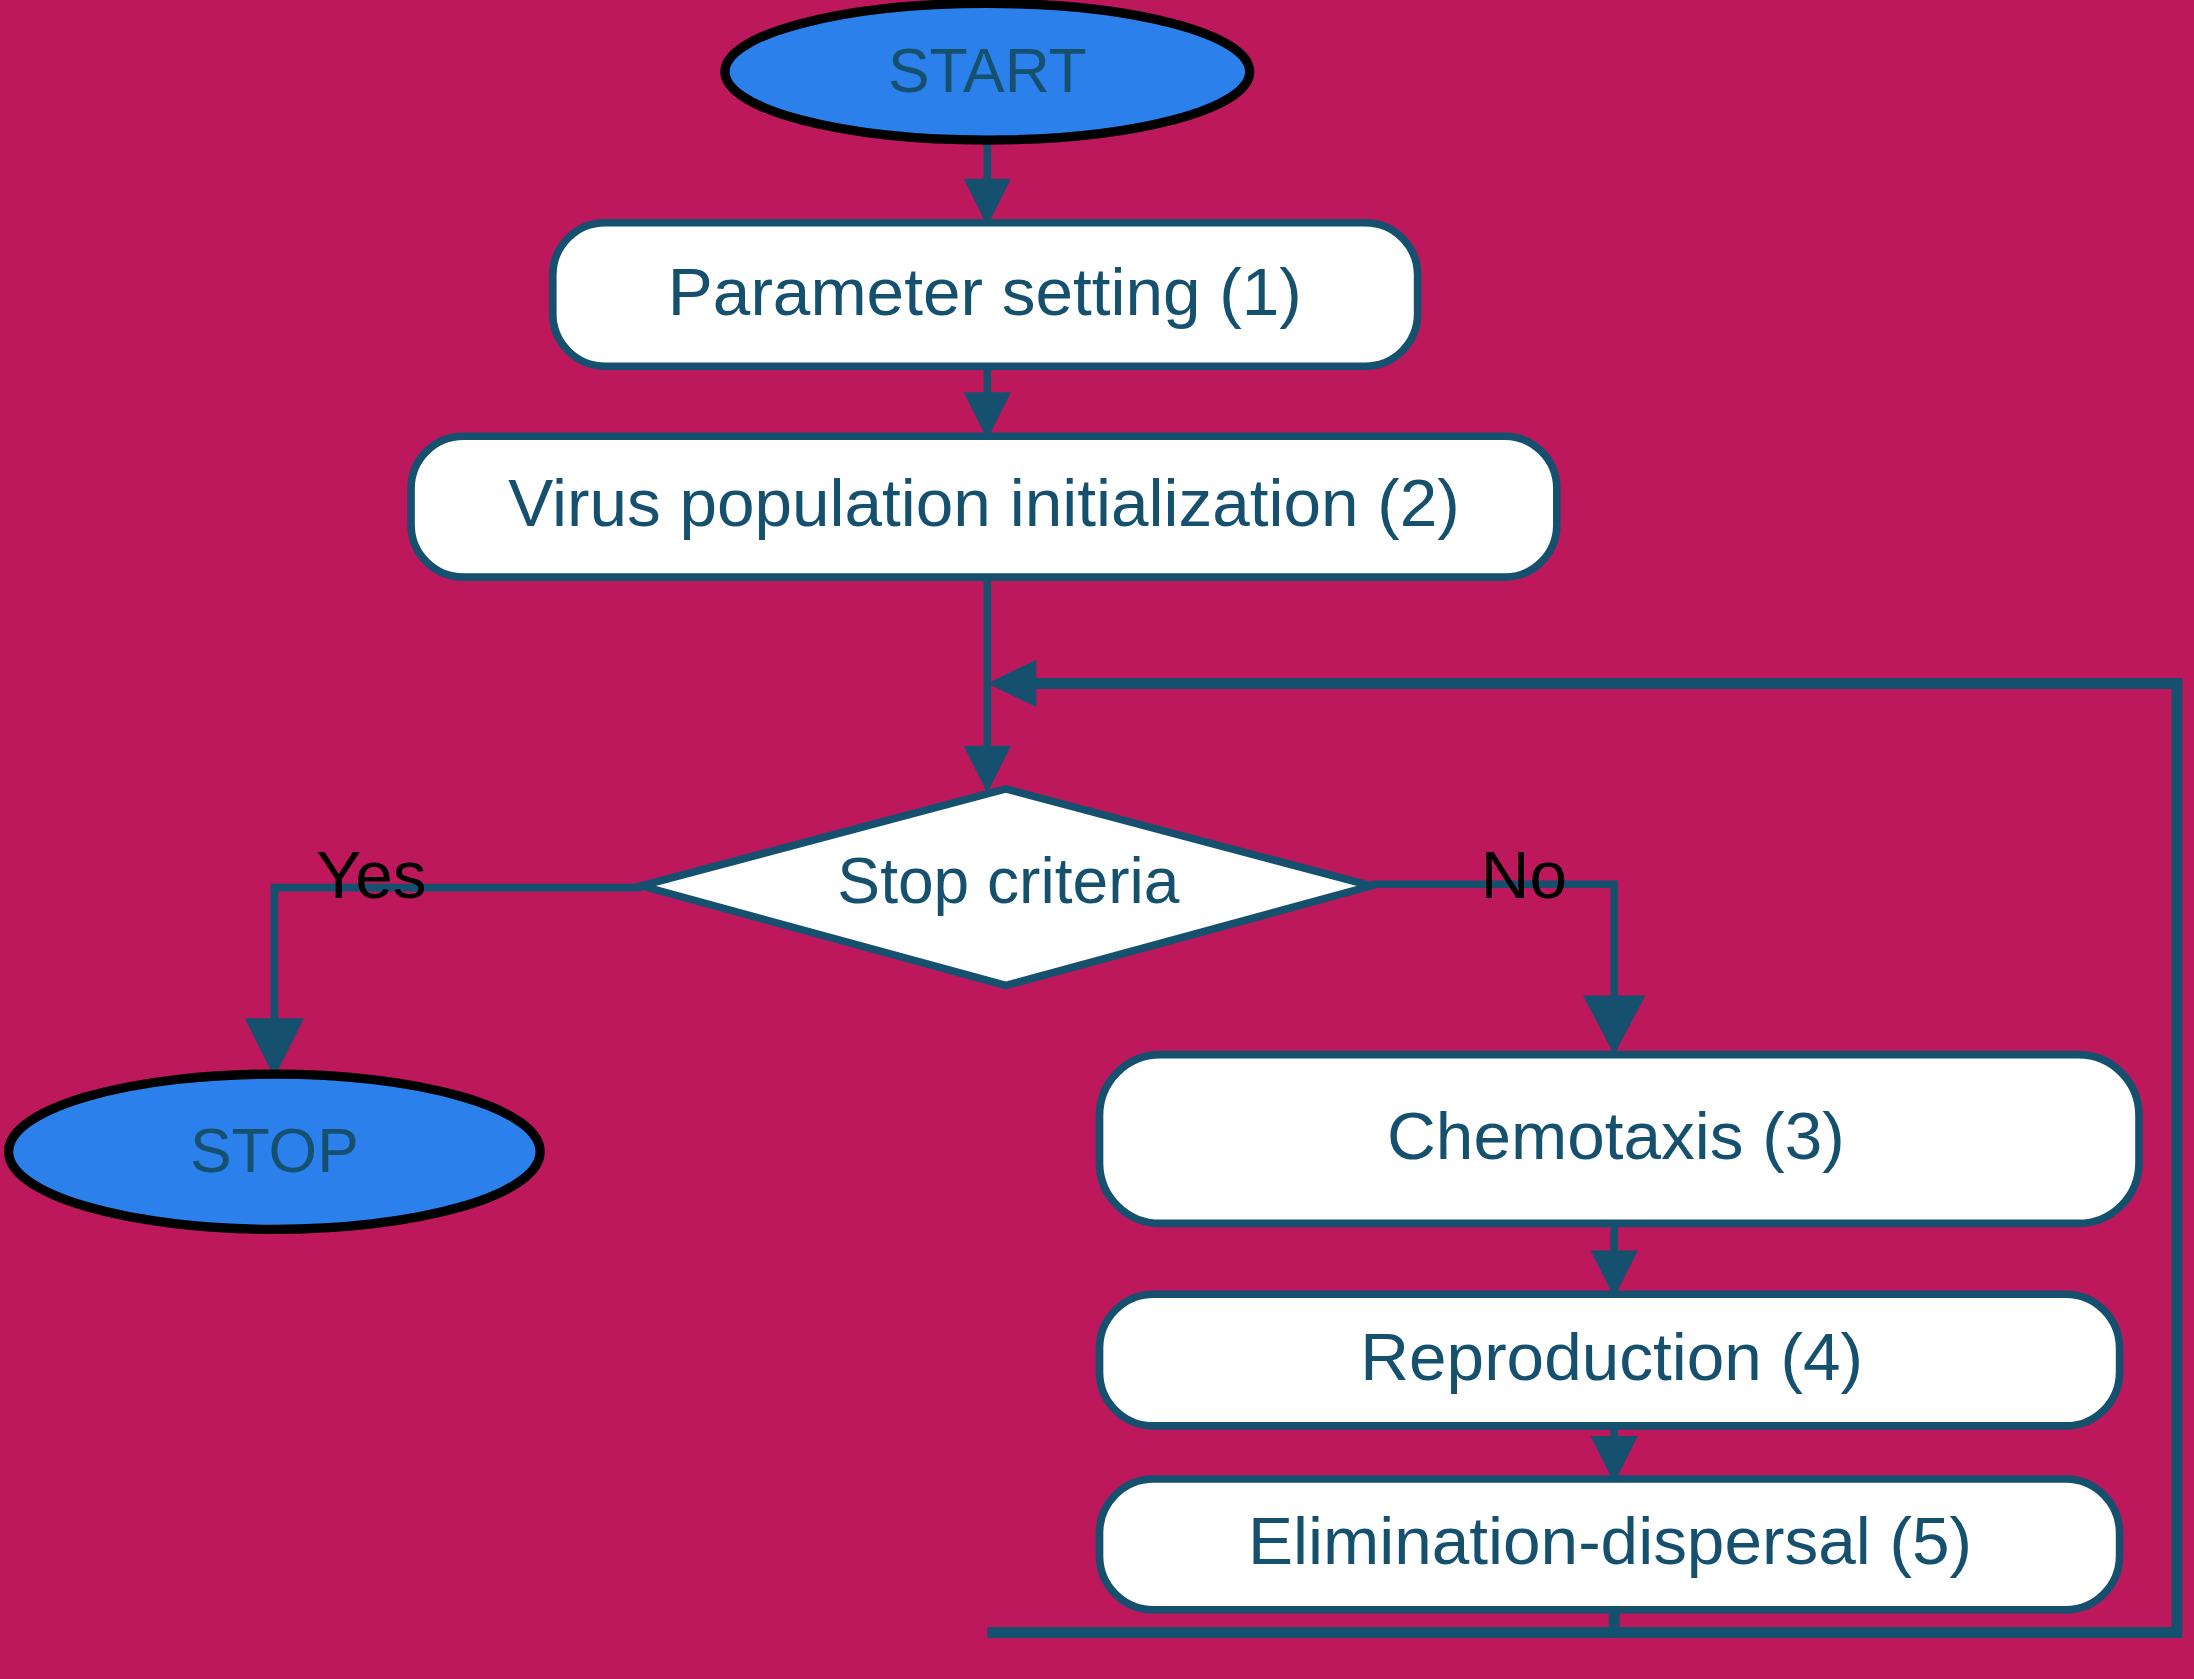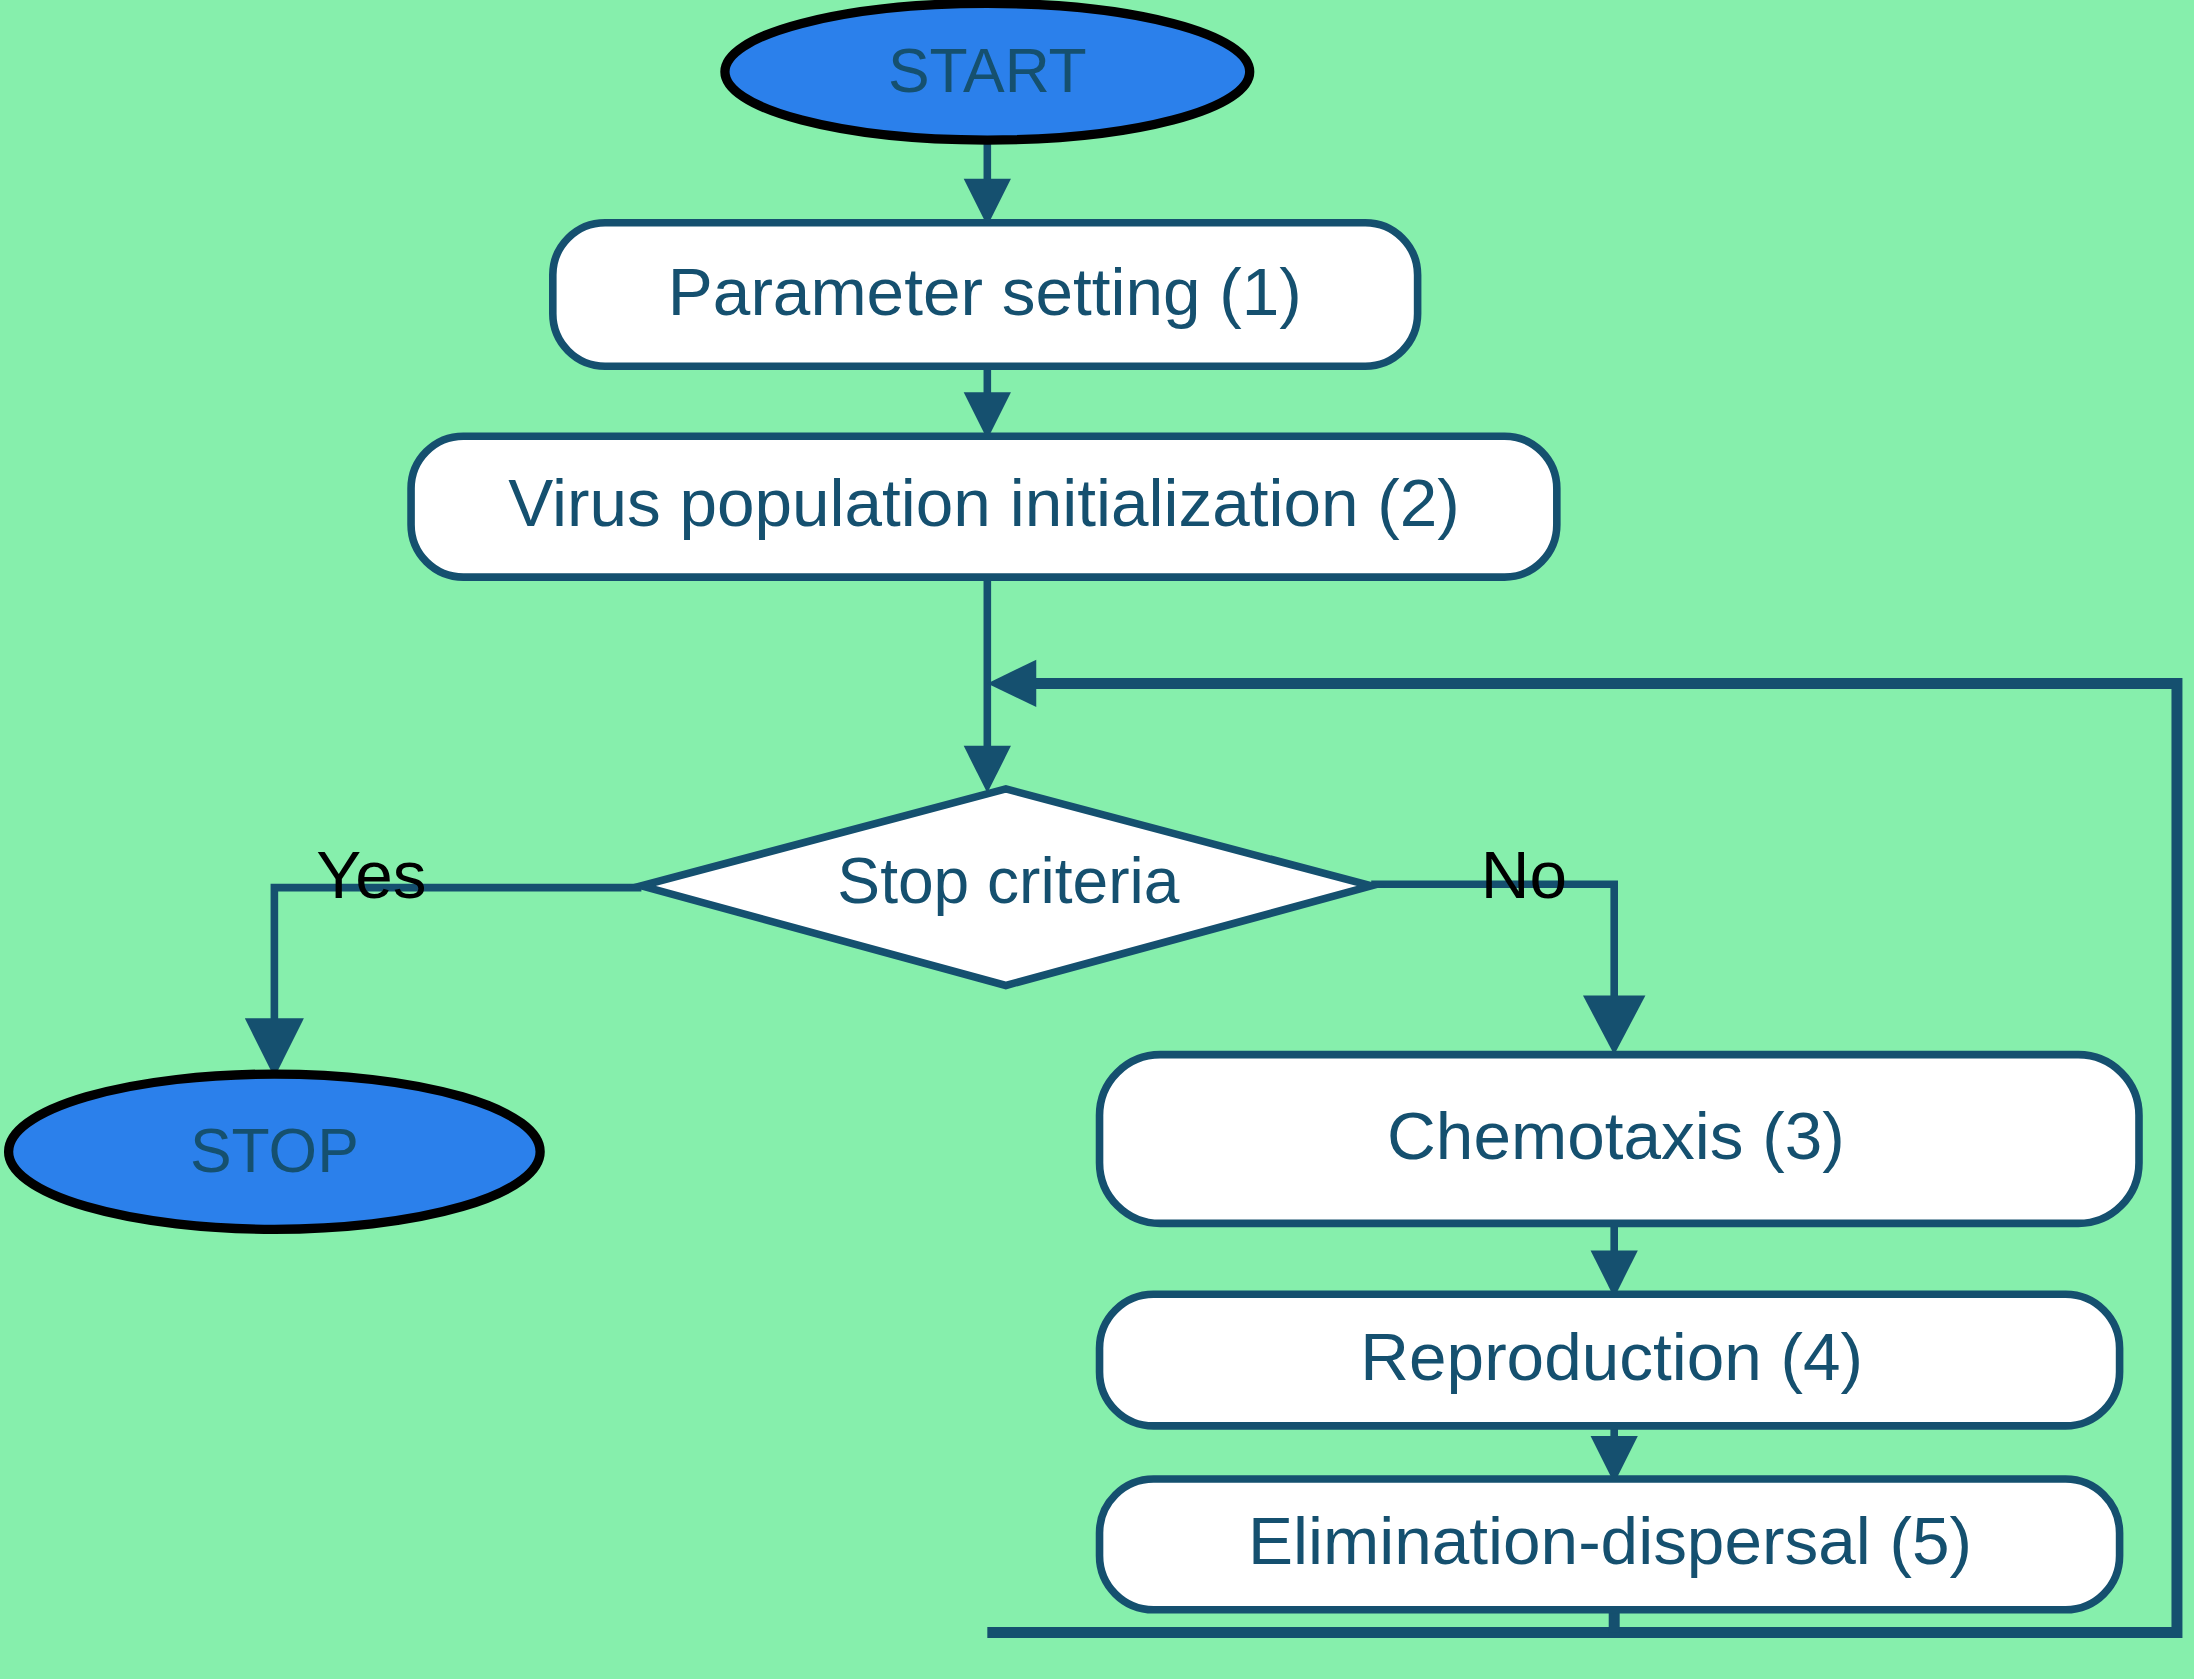--- a/index.html
+++ b/index.html
@@ -10,21 +10,21 @@
   body {
     width: 2194px;
     height: 1679px;
     overflow: hidden;
     font-family: "Liberation Sans", sans-serif;
   }
   #flowchart-root {
     position: relative;
     width: 2194px;
     height: 1679px;
-    background: #86efac;
+    background: #be185d;
   }
   svg#chart {
     display: block;
     width: 2194px;
     height: 1679px;
   }
   .node-text {
     font-family: "Liberation Sans", sans-serif;
     fill: #15506F;
     text-anchor: middle;

